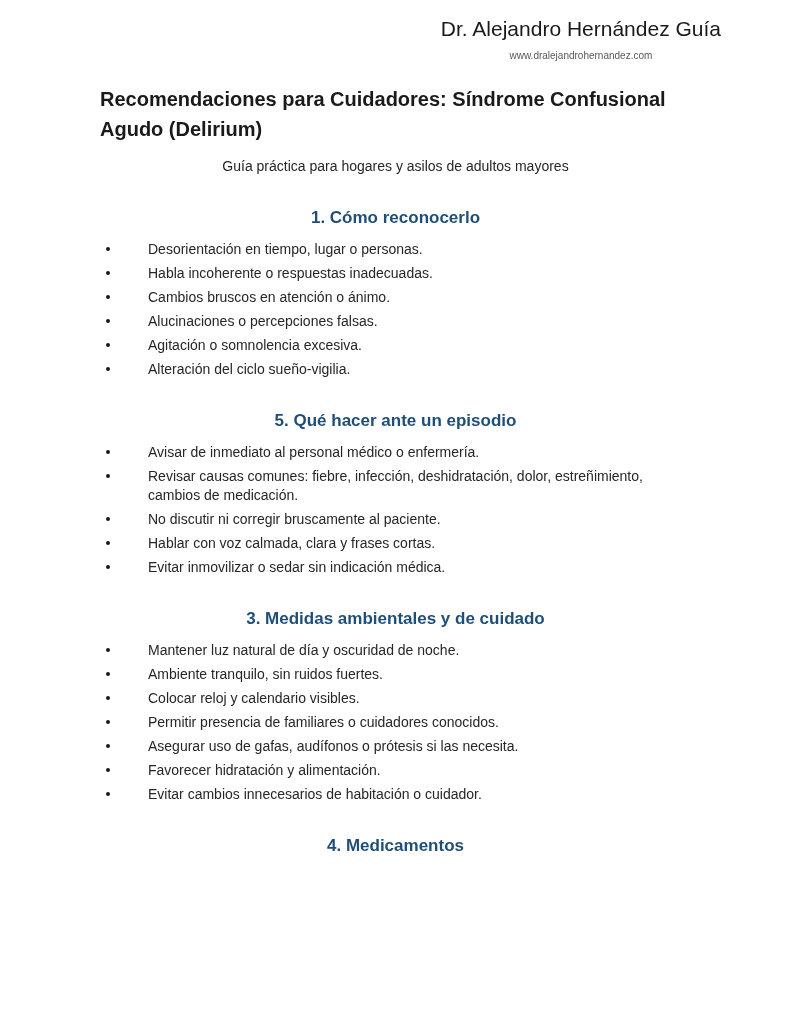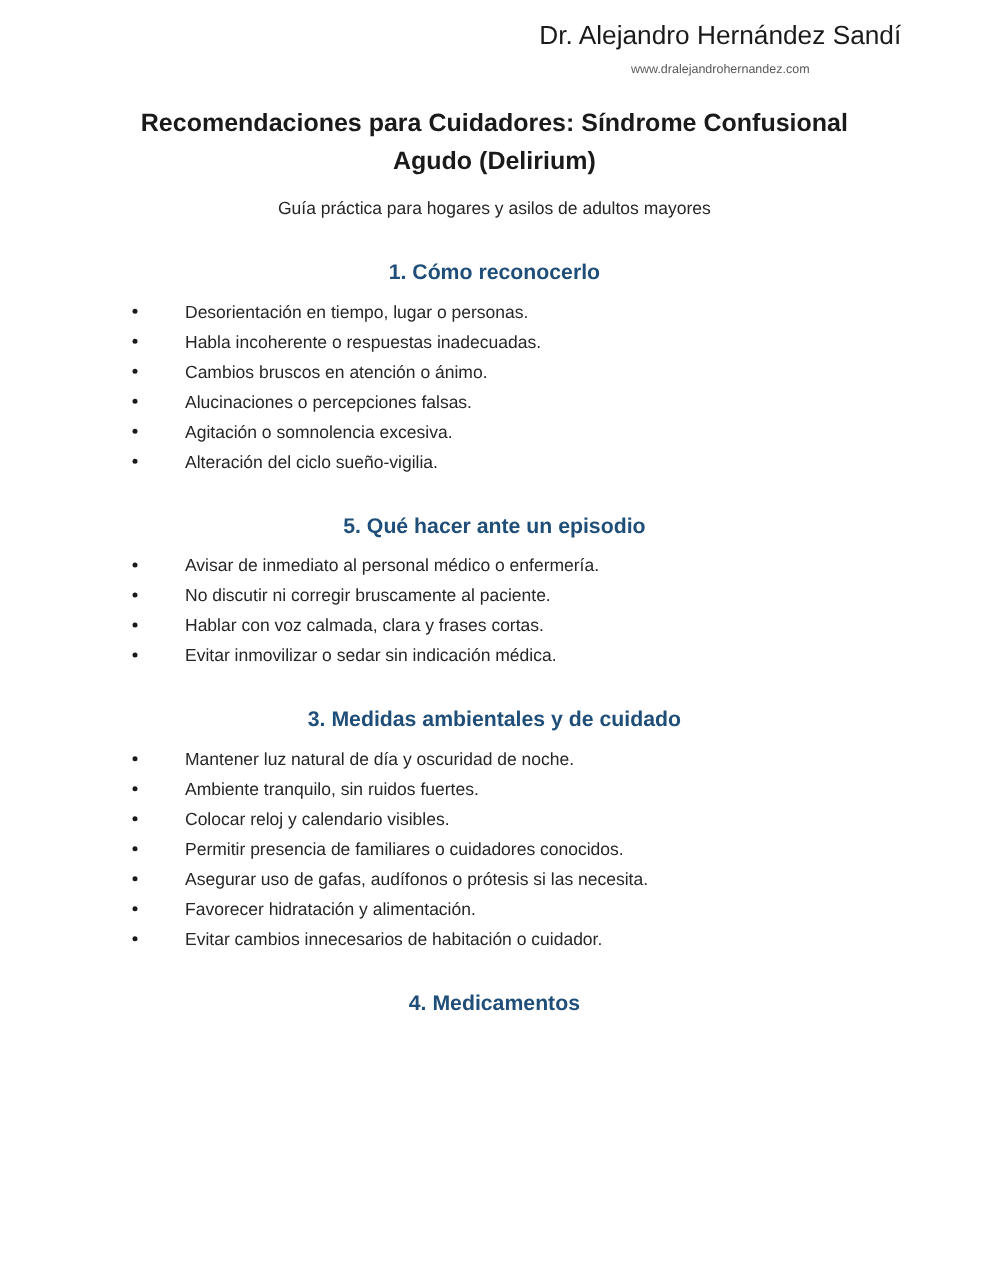--- a/index.html
+++ b/index.html
@@ -16,21 +16,21 @@
     padding: 16px 100px 24px 100px;
     overflow: hidden;
     background: var(--page-background, #ffffff);
   }
   .letterhead { display: flex; justify-content: flex-end; margin-right: -30px; }
   .letterhead-inner { text-align: center; }
   .doctor-name { font-size: 21px; line-height: 26px; color: #1a1a1a; }
   .website { font-size: 10px; line-height: 17px; margin-top: 5px; color: var(--muted-text, #595959); }
   .doc-title {
     margin: 20px auto 0 auto;
-    text-align: center;
+    text-align: left;
     font-weight: bold;
     font-size: 20px;
     line-height: 30px;
     color: #1a1a1a;
   }
   .doc-subtitle { margin-top: 13px; font-size: 14px; line-height: 19px; text-align: center; }
   .section-heading {
     margin: 31px 0 0 0;
     font-size: 17px;
     line-height: 21px;
@@ -55,21 +55,21 @@
     background: #1a1a1a;
   }
 </style>
 </head>
 <body>
 
 <div class="page">
 
   <div class="letterhead">
     <div class="letterhead-inner">
-      <div class="doctor-name">Dr. Alejandro Hernández Sandí</div>
+      <div class="doctor-name">Dr. Alejandro Hernández Guía</div>
       <div class="website">www.dralejandrohernandez.com</div>
     </div>
   </div>
 
   <div class="doc-title">
     <div>Recomendaciones para Cuidadores: Síndrome Confusional</div>
     <div>Agudo (Delirium)</div>
   </div>
 
   <div class="doc-subtitle">Guía práctica para hogares y asilos de adultos mayores</div>
@@ -83,20 +83,21 @@
       <li>Alucinaciones o percepciones falsas.</li>
       <li>Agitación o somnolencia excesiva.</li>
       <li>Alteración del ciclo sueño-vigilia.</li>
     </ul>
   </div>
 
   <div>
     <div class="section-heading">5. Qué hacer ante un episodio</div>
     <ul class="bullets">
       <li>Avisar de inmediato al personal médico o enfermería.</li>
+      <li>Revisar causas comunes: fiebre, infección, deshidratación, dolor, estreñimiento, cambios de medicación.</li>
       <li>No discutir ni corregir bruscamente al paciente.</li>
       <li>Hablar con voz calmada, clara y frases cortas.</li>
       <li>Evitar inmovilizar o sedar sin indicación médica.</li>
     </ul>
   </div>
 
   <div>
     <div class="section-heading">3. Medidas ambientales y de cuidado</div>
     <ul class="bullets">
       <li>Mantener luz natural de día y oscuridad de noche.</li>

